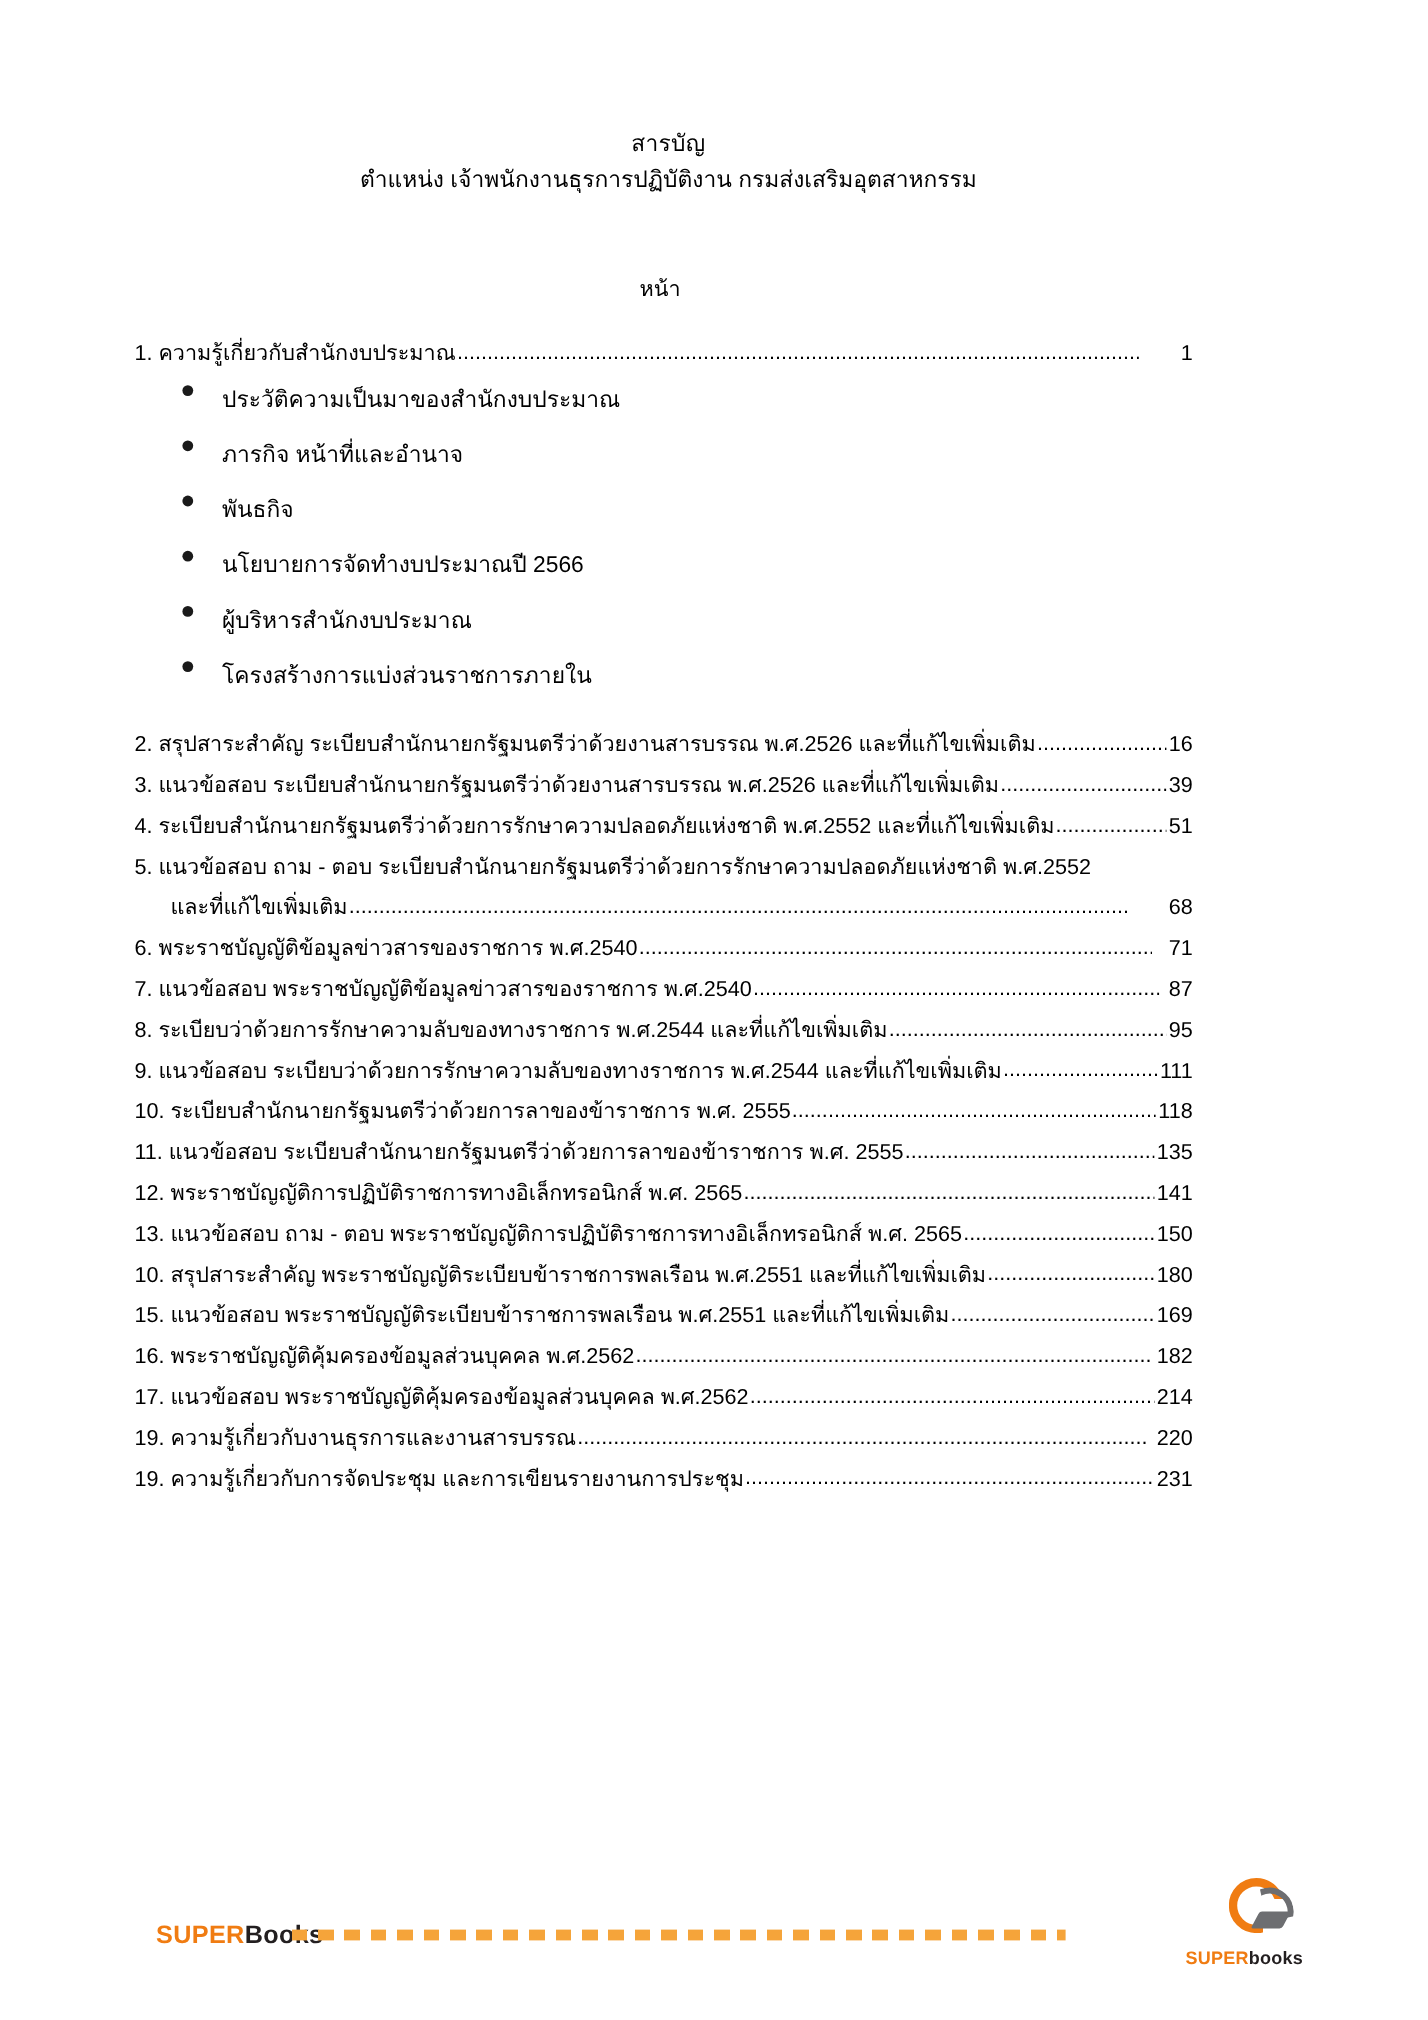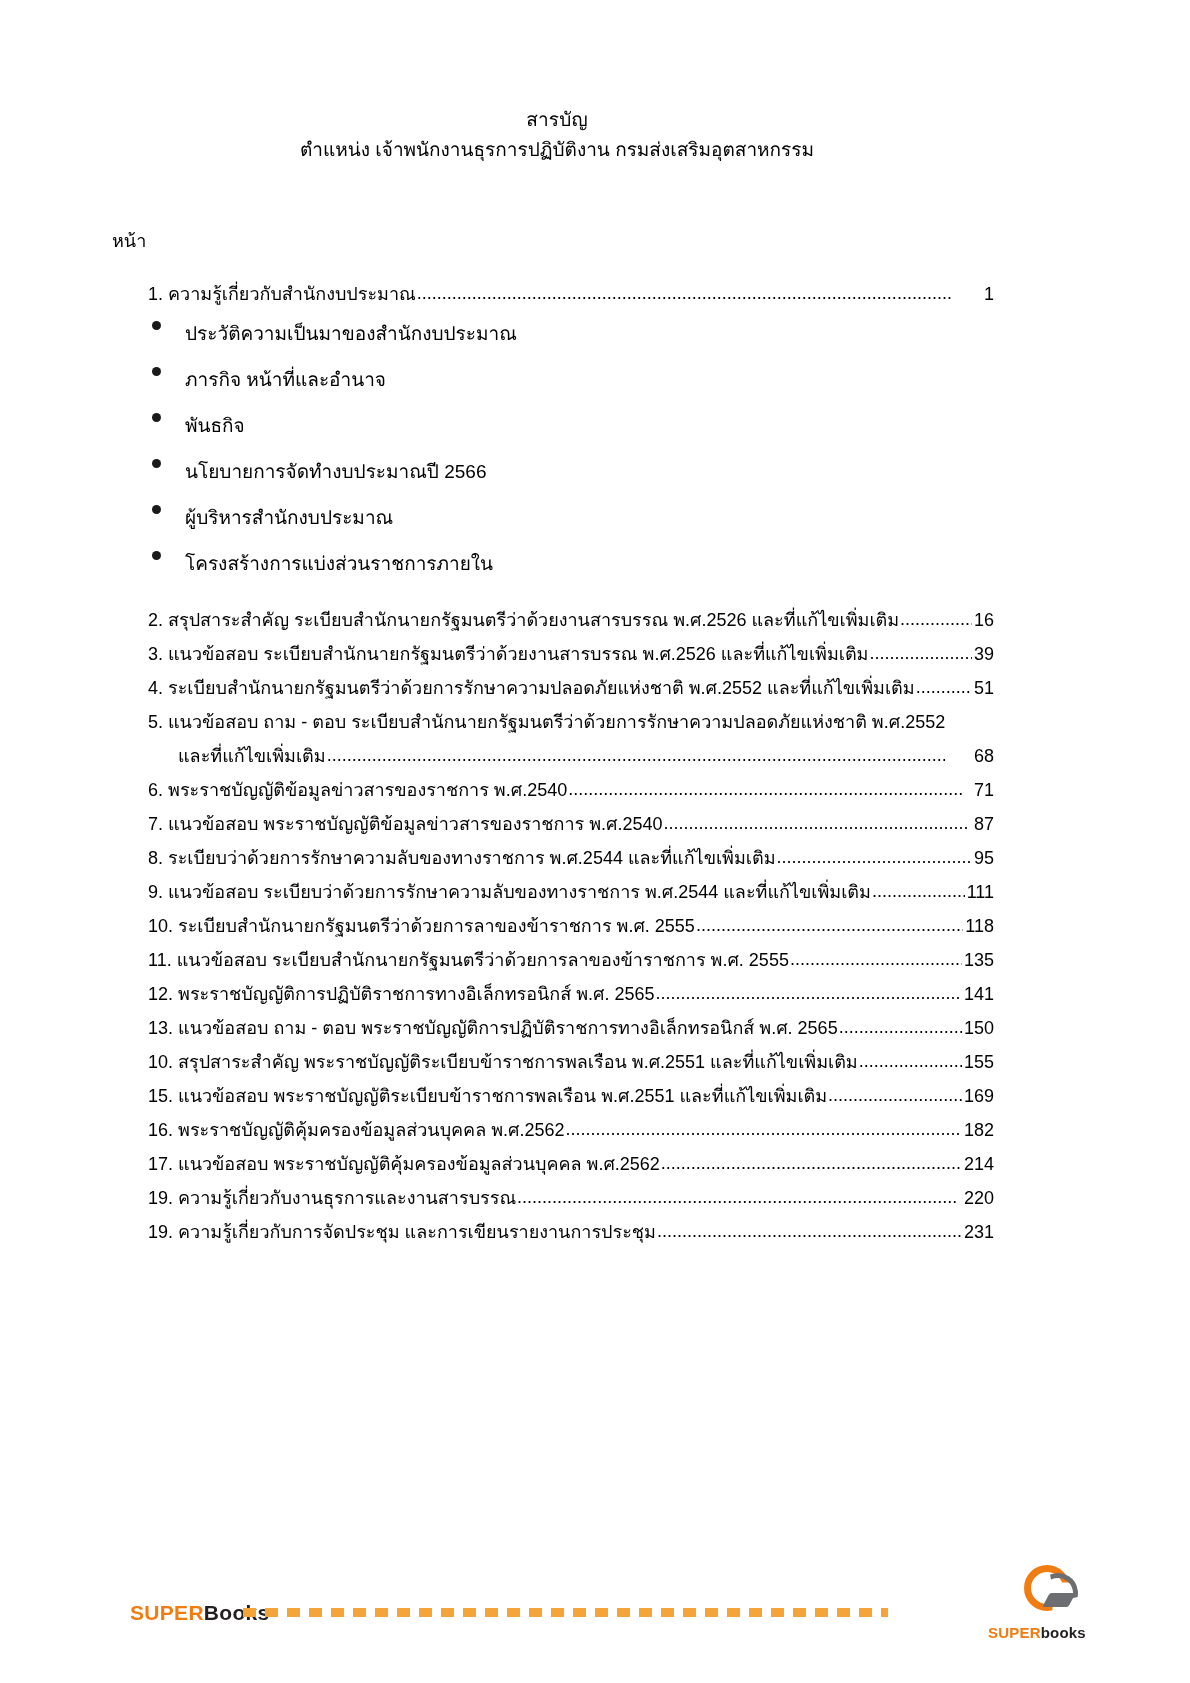--- a/index.html
+++ b/index.html
@@ -31,35 +31,34 @@
     padding-top: 104px;
   }
   .title-line1 {
     font-size: 19px;
     letter-spacing: .2px;
   }
   .title-line2 {
     font-size: 19px;
   }
   .page-head {
-    text-align: left;
+    text-align: center;
     font-size: 18px;
     margin-top: 62px;
     padding-right: 14px;
   }
   .toc {
     margin-top: 22px;
   }
   .toc-row {
     display: flex;
     align-items: flex-start;
     font-size: 18px;
     line-height: 34px;
     min-height: 34px;
-    margin-left: 36px;
   }
   .toc-row .txt {
     white-space: nowrap;
   }
   .toc-row .dots {
     flex: 1 1 auto;
     overflow: hidden;
     white-space: nowrap;
     font-size: 18px;
     letter-spacing: 0px;
@@ -300,21 +299,21 @@
 
       <div class="toc-row">
         <span class="txt">13. แนวข้อสอบ ถาม - ตอบ พระราชบัญญัติการปฏิบัติราชการทางอิเล็กทรอนิกส์ พ.ศ. 2565</span>
         <span class="dots">...................................................................................................................................................................</span>
         <span class="pg">150</span>
       </div>
 
       <div class="toc-row">
         <span class="txt">10. สรุปสาระสำคัญ พระราชบัญญัติระเบียบข้าราชการพลเรือน พ.ศ.2551 และที่แก้ไขเพิ่มเติม</span>
         <span class="dots">...................................................................................................................................................................</span>
-        <span class="pg">155</span>
+        <span class="pg">180</span>
       </div>
 
       <div class="toc-row">
         <span class="txt">15. แนวข้อสอบ พระราชบัญญัติระเบียบข้าราชการพลเรือน พ.ศ.2551 และที่แก้ไขเพิ่มเติม</span>
         <span class="dots">...................................................................................................................................................................</span>
         <span class="pg">169</span>
       </div>
 
       <div class="toc-row">
         <span class="txt">16. พระราชบัญญัติคุ้มครองข้อมูลส่วนบุคคล พ.ศ.2562</span>

